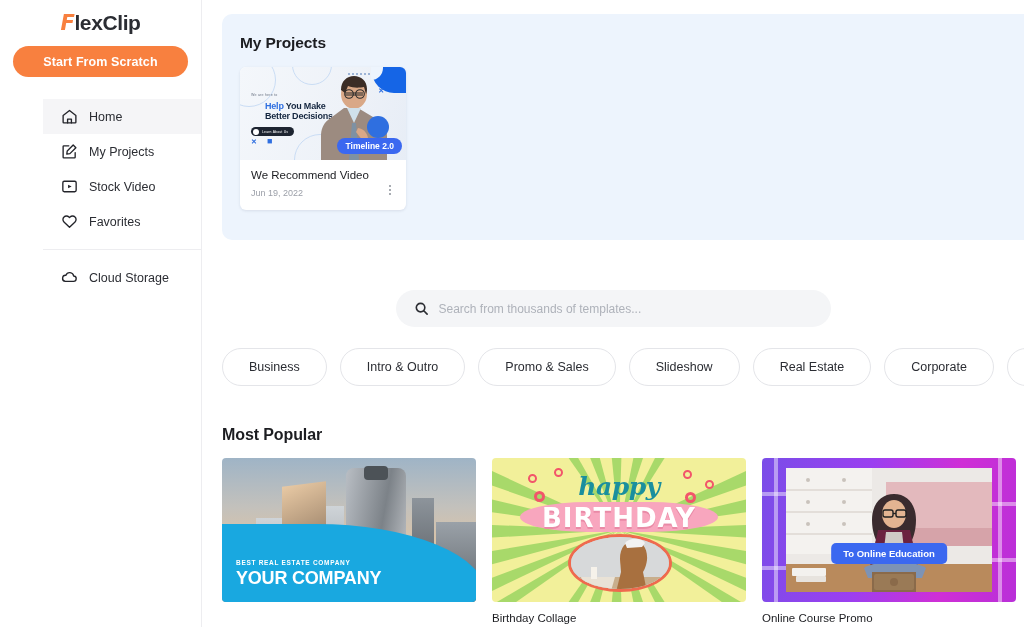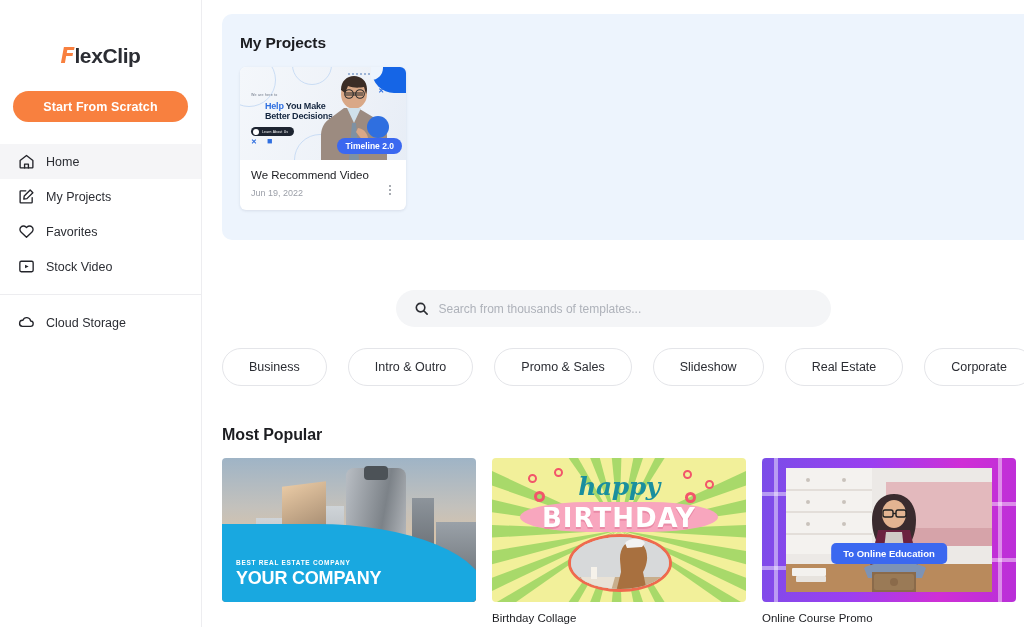--- a/index.html
+++ b/index.html
@@ -14,38 +14,38 @@
 
   
   .sidebar {
     width: 202px; height: 627px;
     background: #ffffff;
     border-right: 1px solid #ededf0;
     flex: 0 0 202px;
     position: relative;
   }
   .logo-wrap {
-    height: 70px;
-    display: flex; align-items: center; justify-content: center; margin-top: 21px;
+    height: 46px;
+    display: flex; align-items: center; justify-content: center;
   }
   .logo { font-size: 21px; font-weight: bold; letter-spacing: -0.4px; line-height: 1; }
   .logo .f { color: #F8803F; font-family: "DejaVu Sans", sans-serif; font-style: italic; font-weight: bold; }
   .logo .rest { color: #2b2d33; }
 
   .scratch-wrap { padding: 0 13px; }
   .scratch-btn {
     display: block; width: 100%; height: 31px;
     background: #F8803F; color: #fff;
     border: none; border-radius: 18px;
     font-size: 12.5px; font-weight: bold;
     font-family: "Liberation Sans", sans-serif;
     cursor: pointer; letter-spacing: .1px;
   }
 
-  .nav { margin-top: 22px; }
+  .nav { margin-top: 22px; padding-left: 43px; }
   .nav-group { padding: 0; }
   .nav-sep { height: 1px; background: #ededf0; margin: 10px 0; }
   .nav-item {
     display: flex; align-items: center; gap: 11px;
     height: 35px; padding: 0 0 0 18px;
     font-size: 12.5px; color: #2b2d33; cursor: pointer;
   }
   .nav-item.active { background: #f5f5f7; }
   .nav-ico { width: 17px; height: 17px; display: inline-flex; align-items: center; justify-content: center; flex: 0 0 17px; color: #23242a; }
   .nav-ico svg { display: block; }
@@ -107,21 +107,21 @@
     display:flex; align-items:center; gap:10px; padding:0 18px; cursor:text;
   }
   .search-box svg { flex: 0 0 15px; }
   .search-input {
     border:none; background:transparent; outline:none; flex:1 1 auto;
     font-size:12px; color:#3a3d44; font-family:"Liberation Sans", sans-serif;
   }
   .search-input::placeholder { color:#aeb2ba; }
 
   
-  .pills { position:absolute; top:348px; left:20px; right:16px; display:flex; gap:21px; }
+  .pills { position:absolute; top:348px; left:20px; right:16px; display:flex; gap:13px; }
   .pill {
     height:38px; padding:0 26px; border:1px solid #e4e5e9; border-radius:20px;
     display:flex; align-items:center; justify-content:center;
     font-size:12.5px; color:#2b2d33; background:#fff; white-space:nowrap; cursor:pointer;
   }
 
   
   .mp-title { position:absolute; top:426px; left:20px; font-size:16px; font-weight:bold; letter-spacing:-.1px; }
   .mp-row { position:absolute; top:458px; left:20px; right:0; display:flex; gap:16px; }
   .mp-card { width:254px; cursor:pointer; }
@@ -213,35 +213,35 @@
             <svg width="17" height="17" viewBox="0 0 24 24" fill="none" stroke="currentColor" stroke-width="1.9" stroke-linecap="round" stroke-linejoin="round">
                 <path d="M20 13.5V20a1 1 0 0 1-1 1H4a1 1 0 0 1-1-1V5a1 1 0 0 1 1-1h7"></path>
                 <path d="M17.2 2.9 21 6.7 12.6 15l-4.4.6.6-4.4z"></path>
               </svg>
           </span>
           <span>My Projects</span>
         </div>
 
         <div class="nav-item">
           <span class="nav-ico">
-            <svg width="17" height="17" viewBox="0 0 24 24" fill="none" stroke="currentColor" stroke-width="1.9" stroke-linecap="round" stroke-linejoin="round">
-                <path d="M12 20.2 4.2 12.6a4.8 4.8 0 0 1 0-6.9 4.9 4.9 0 0 1 7 0l.8.8.8-.8a4.9 4.9 0 0 1 7 0 4.8 4.8 0 0 1 0 6.9z"></path>
-              </svg>
-          </span>
-          <span>Favorites</span>
-        </div>
-
-        <div class="nav-item">
-          <span class="nav-ico">
             <svg width="17" height="17" viewBox="0 0 24 24" fill="none" stroke="currentColor" stroke-width="1.9" stroke-linejoin="round">
                 <rect x="2.6" y="4.6" width="18.8" height="14.8" rx="2"></rect>
                 <path d="M10 9.4 15 12l-5 2.6z" fill="currentColor" stroke="none"></path>
               </svg>
           </span>
           <span>Stock Video</span>
+        </div>
+
+        <div class="nav-item">
+          <span class="nav-ico">
+            <svg width="17" height="17" viewBox="0 0 24 24" fill="none" stroke="currentColor" stroke-width="1.9" stroke-linecap="round" stroke-linejoin="round">
+                <path d="M12 20.2 4.2 12.6a4.8 4.8 0 0 1 0-6.9 4.9 4.9 0 0 1 7 0l.8.8.8-.8a4.9 4.9 0 0 1 7 0 4.8 4.8 0 0 1 0 6.9z"></path>
+              </svg>
+          </span>
+          <span>Favorites</span>
         </div>
       </div>
 
       <div class="nav-sep"></div>
 
       <div class="nav-group">
         <div class="nav-item">
           <span class="nav-ico">
             <svg width="17" height="17" viewBox="0 0 24 24" fill="none" stroke="currentColor" stroke-width="1.9" stroke-linecap="round" stroke-linejoin="round">
                 <path d="M6.2 17.5h11.3a3.8 3.8 0 0 0 .3-7.6 5.6 5.6 0 0 0-10.8-1.1 3.9 3.9 0 0 0-.8 8.7z"></path>

